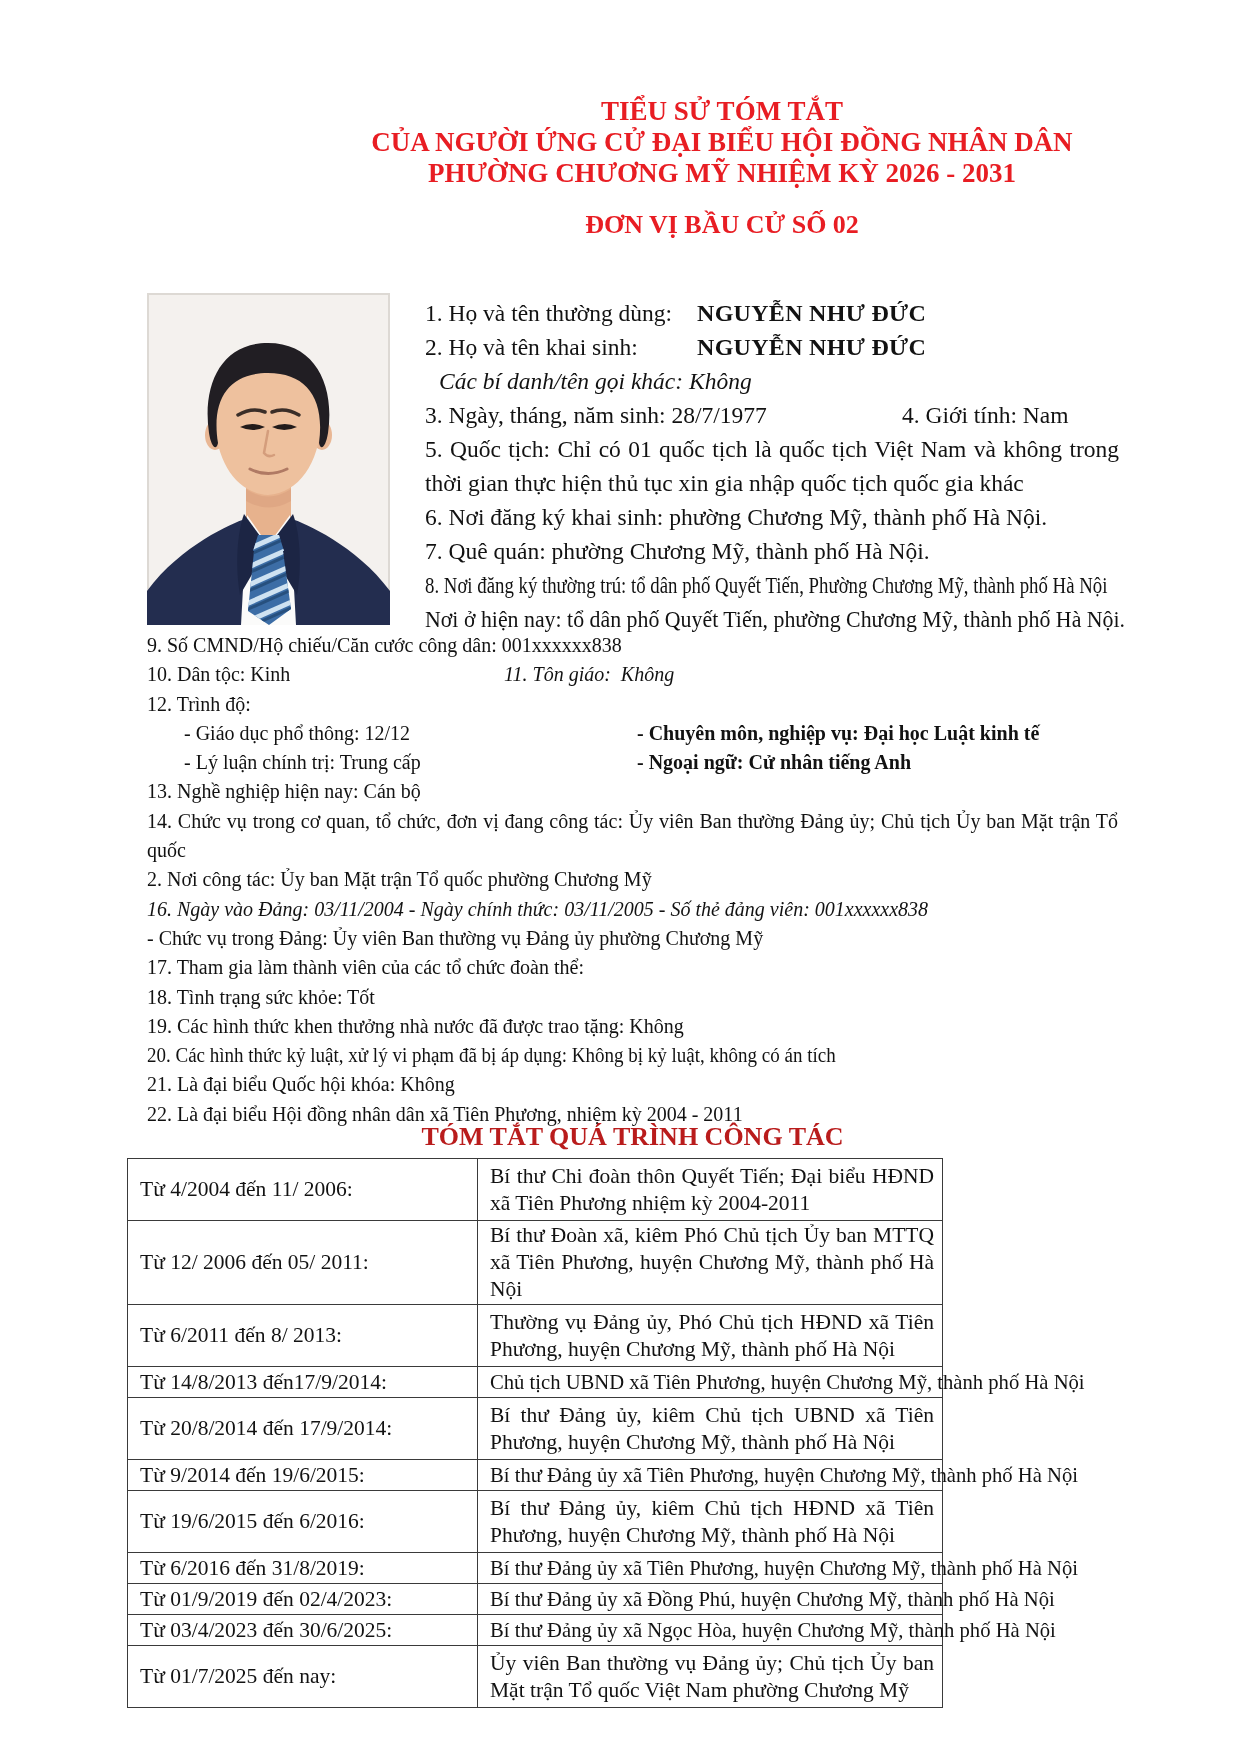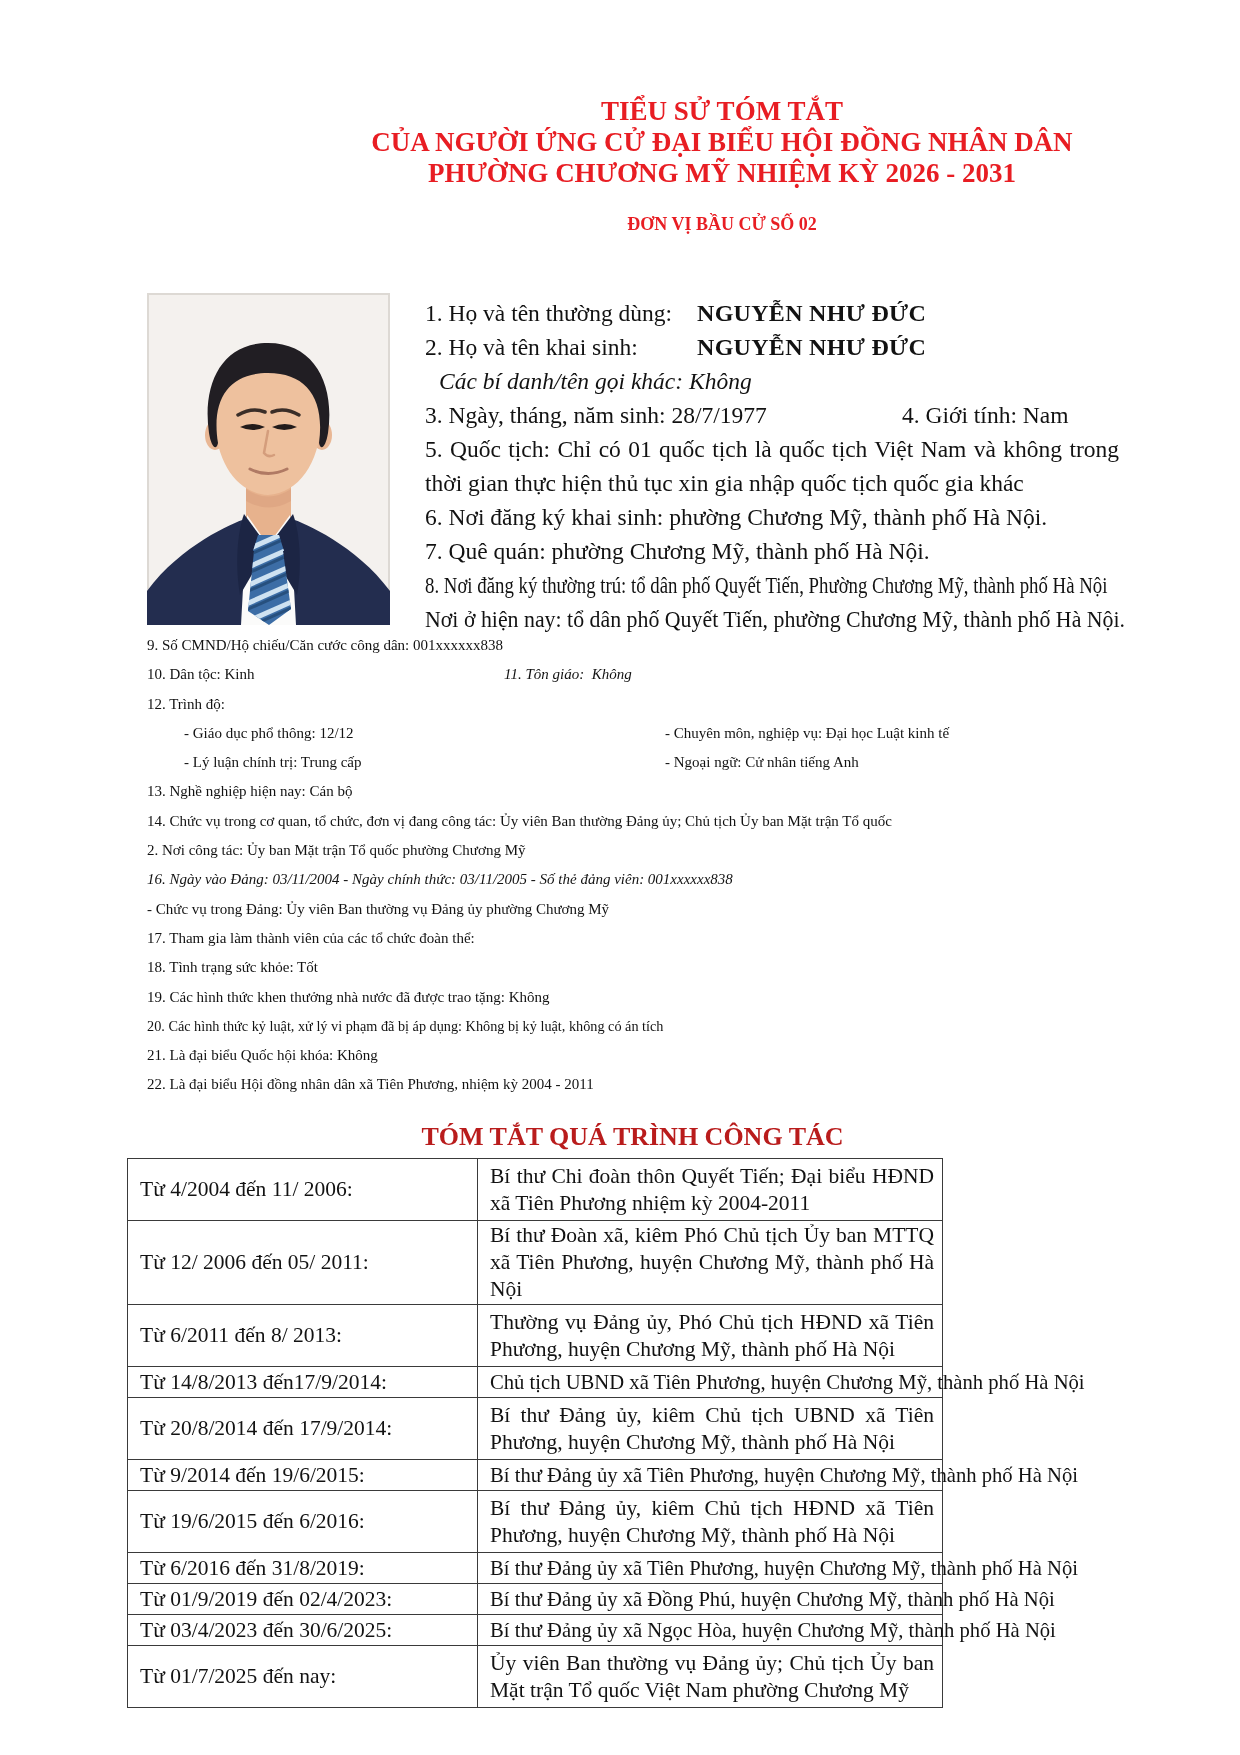--- a/index.html
+++ b/index.html
@@ -6,47 +6,47 @@
   .page{
     position:relative;width:1240px;height:1755px;background:#fff;
     font-family:"Liberation Serif","DejaVu Serif",serif;color:#121212;
     overflow:hidden;
   }
   
   .title-block{
     position:absolute;left:204px;top:96px;width:1036px;text-align:center;
     color:#e81d23;font-weight:bold;font-size:27px;line-height:31px;
   }
-  .unit-line{margin-top:20px;font-size:18px;}
+  .unit-line{margin-top:20px;font-size:26px;}
   
   .photo{position:absolute;left:147px;top:293px;width:243px;height:332px;}
   .photo svg{display:block;width:100%;height:100%;}
   
   .col-right{
     position:absolute;left:425px;top:296px;width:694px;
     font-size:23.5px;line-height:34px;
   }
   .col-right .line{position:relative;white-space:nowrap;}
   .label-fixed{display:inline-block;width:272px;white-space:pre;}
   .bold-name{font-weight:bold;font-size:24px;letter-spacing:0.3px;}
   .indent1{padding-left:14px;}
   .gender-span{position:absolute;left:477px;top:0;text-align:center;}
   .para-justify{text-align:justify;white-space:normal;}
   .squish80{display:inline-block;white-space:nowrap;transform:scaleX(0.80);transform-origin:0 50%;}
   .squish93{display:inline-block;white-space:nowrap;transform:scaleX(0.93);transform-origin:0 50%;}
   .squish95{display:inline-block;white-space:nowrap;transform:scaleX(0.95);transform-origin:0 50%;}
   
   .col-full{
     position:absolute;left:147px;top:631px;width:971px;
-    font-size:15px;line-height:29.3px;
+    font-size:20px;line-height:29.3px;
   }
   .col-full .line{position:relative;white-space:nowrap;}
   .religion-span{position:absolute;left:357px;top:0;}
   .edu-left{display:inline-block;margin-left:37px;}
-  .edu-right{position:absolute;left:518px;top:0;}
+  .edu-right{position:absolute;left:490px;top:0;font-weight:bold;}
   .wrap2{white-space:normal;text-align:justify;}
   .pre{white-space:pre;font-style:italic;}
   
   .section-title{
     position:absolute;left:147px;top:1122px;width:971px;text-align:center;
     color:#b91c1c;font-weight:bold;font-size:26px;
   }
   table.career{
     position:absolute;left:127px;top:1158px;width:816px;
     border-collapse:collapse;font-size:21.5px;table-layout:fixed;

